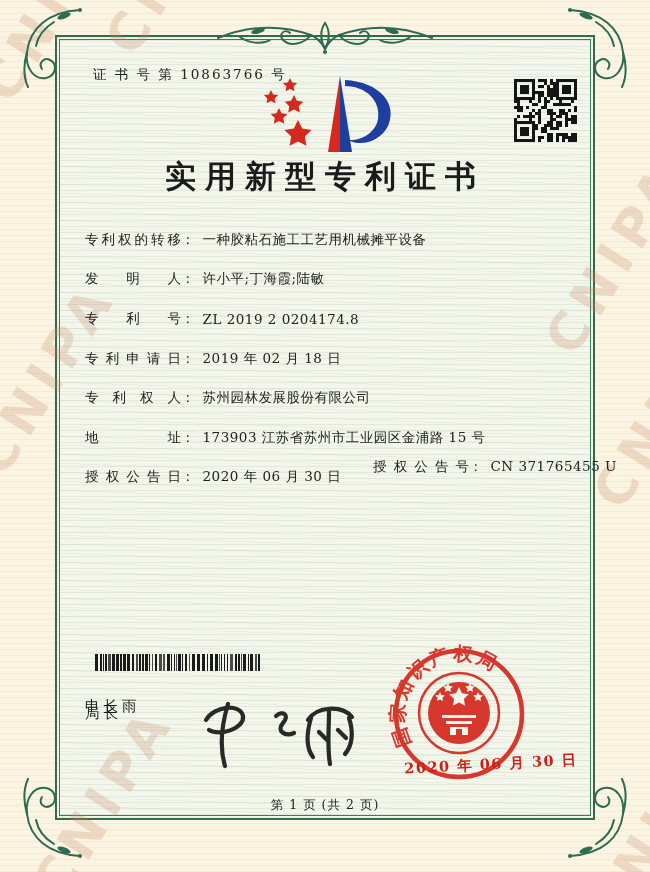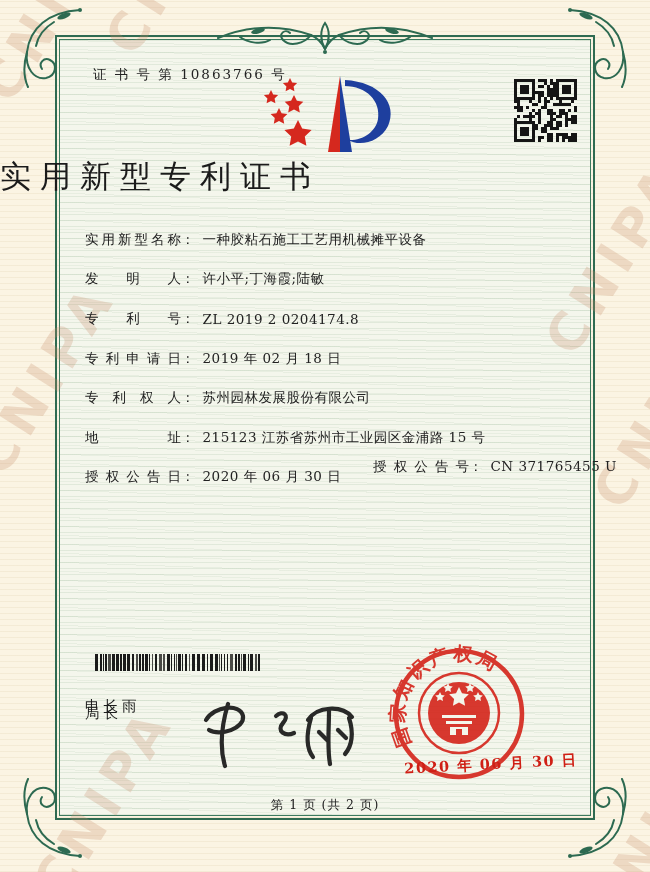--- a/index.html
+++ b/index.html
@@ -26,22 +26,22 @@
   .corner-bl{left:14px;bottom:8px;transform:scaleY(-1);}
   .corner-br{right:14px;bottom:8px;transform:scale(-1,-1);}
   
   .wm{position:absolute;z-index:1;font-weight:bold;font-size:52px;letter-spacing:8px;
     color:rgba(198,140,104,.26);transform:rotate(-58deg);white-space:nowrap;
     font-family:"DejaVu Sans","Liberation Sans",sans-serif;}
   
   .cert-no{position:absolute;z-index:2;left:85px;top:66px;font-size:13.5px;letter-spacing:2px;margin-left:8px;}
   .logo{position:absolute;z-index:2;left:252px;top:74px;}
   .qr{position:absolute;z-index:2;left:514px;top:79px;}
-  .title{position:absolute;z-index:2;left:0;top:156px;width:100%;text-align:left;
-    font-size:31px;font-weight:400;letter-spacing:9px;color:#1b1b1b;}
+  .title{position:absolute;z-index:2;left:0;top:156px;width:100%;text-align:center;
+    font-size:31px;font-weight:700;letter-spacing:9px;color:#1b1b1b;}
   .fields{position:absolute;z-index:2;left:85px;top:220px;width:484px;}
   .frow{height:39.6px;display:flex;align-items:center;font-size:13.5px;white-space:nowrap;position:relative;}
   .flabel{display:inline-block;width:96px;text-align:justify;text-align-last:justify;}
   .fvalue{margin-left:8px;letter-spacing:.5px;}
   .grant2{position:absolute;left:288px;top:0;height:100%;display:flex;align-items:flex-start;}
   .body-text{position:absolute;z-index:2;left:85px;top:502px;width:480px;
     font-size:13.5px;line-height:19.8px;text-align:justify;color:#1f1f1f;}
   .body-text p{margin:0 0 7px;text-indent:2em;}
   .barcode{position:absolute;z-index:2;left:95px;top:654px;}
   .director{position:absolute;z-index:2;left:85px;font-size:14.5px;letter-spacing:4px;color:#1d1d1d;}
@@ -406,21 +406,21 @@
           <rect x="57" y="60" width="3" height="3" fill="#151515"></rect>
           <rect x="60" y="60" width="3" height="3" fill="#151515"></rect>
         </g>
       </svg>
   </div>
 
   <div class="title">实用新型专利证书</div>
 
   <div class="fields">
     <div class="frow">
-      <span class="flabel">实用新型名称</span>
+      <span class="flabel">专利权的转移</span>
         <span>：</span>
       <span class="fvalue">一种胶粘石施工工艺用机械摊平设备</span>
     </div>
     <div class="frow">
       <span class="flabel">发明人</span>
         <span>：</span>
       <span class="fvalue">许小平;丁海霞;陆敏</span>
     </div>
     <div class="frow">
       <span class="flabel">专利号</span>
@@ -433,21 +433,21 @@
       <span class="fvalue">2019 年 02 月 18 日</span>
     </div>
     <div class="frow">
       <span class="flabel">专利权人</span>
         <span>：</span>
       <span class="fvalue">苏州园林发展股份有限公司</span>
     </div>
     <div class="frow">
       <span class="flabel">地址</span>
         <span>：</span>
-      <span class="fvalue">215123 江苏省苏州市工业园区金浦路 15 号</span>
+      <span class="fvalue">173903 江苏省苏州市工业园区金浦路 15 号</span>
     </div>
     <div class="frow">
       <span class="flabel">授权公告日</span>
         <span>：</span>
       <span class="fvalue">2020 年 06 月 30 日</span>
       <span class="grant2">
         <span class="flabel">授权公告号</span>
           <span>：</span>
         <span class="fvalue">CN 371765455 U</span>
       </span>

